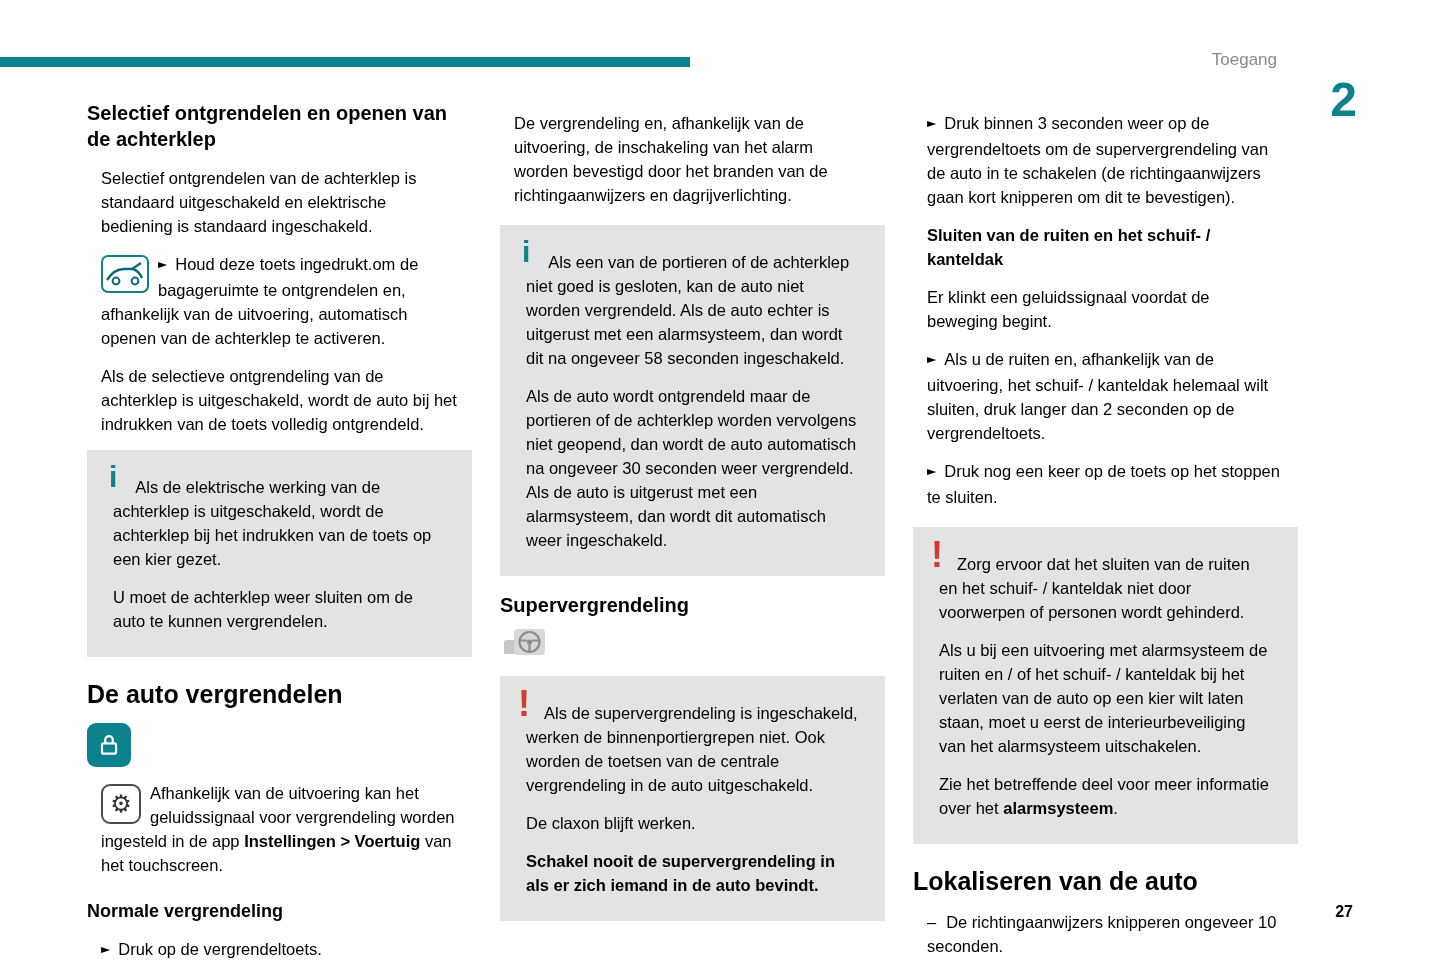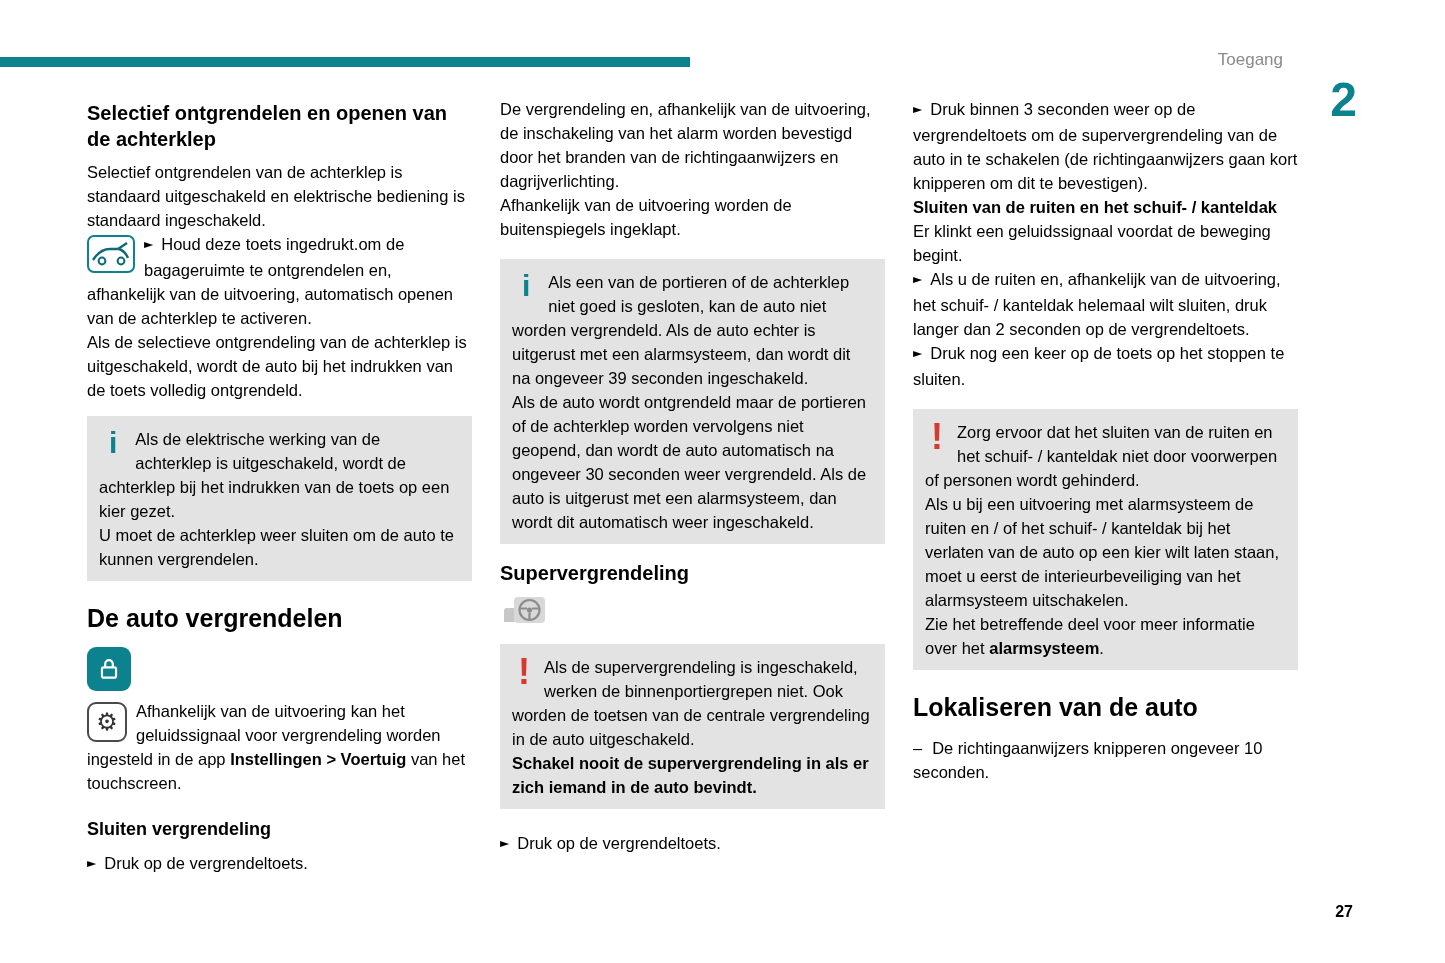--- a/index.html
+++ b/index.html
@@ -9,28 +9,28 @@
     --graytxt:#8a8a8a;
   }
   *{box-sizing:border-box;}
   html,body{margin:0;padding:0;}
   body{
     width:1445px;height:963px;position:relative;overflow:hidden;
     background:#ffffff;color:#000;
     font-family:"Liberation Sans","DejaVu Sans",sans-serif;
   }
   .topbar{position:absolute;left:0;top:57px;width:690px;height:10px;background:var(--accent);}
-  .section-label{position:absolute;top:50px;right:162px;font-size:17px;color:var(--graytxt);}
+  .section-label{position:absolute;top:50px;right:168px;font-size:17px;color:var(--graytxt);}
   .chapter-num{position:absolute;top:76px;right:88px;font-size:48px;line-height:1;font-weight:bold;color:var(--accent);}
   .pageno{position:absolute;top:903px;right:92px;font-size:16px;font-weight:bold;}
 
   .columns{position:absolute;left:87px;top:97px;width:1212px;display:flex;gap:28px;}
   .col{width:385px;flex:0 0 385px;}
 
-  p{margin:0;font-size:16.5px;line-height:24px;}
+  p{margin:14px;font-size:16.5px;line-height:24px;}
   .bold-line{font-weight:bold;}
   h2.sec{font-size:20px;line-height:26px;font-weight:bold;margin:3px 0 8px;}
   h1.big{font-size:25px;line-height:30px;font-weight:bold;margin:22px 0 14px;}
   h3.sub{font-size:18px;line-height:24px;font-weight:bold;margin:22px 0 10px;}
   .midhead{margin-top:26px;}
 
   .arrow{font-family:"DejaVu Sans",sans-serif;font-size:12px;margin-right:8px;position:relative;top:-2px;}
   .dash{margin-right:10px;}
 
   .note{background:var(--notebg);padding:11px 12px 10px;margin:14px 0 16px;overflow:hidden;}
@@ -92,51 +92,51 @@
         </svg>
       </div>
 
       <p>
         <span class="icon-float gear-box">
             <span>⚙</span>
           </span>
         <span>Afhankelijk van de uitvoering kan het geluidssignaal voor vergrendeling worden ingesteld in de app </span><b>Instellingen &gt; Voertuig</b><span> van het touchscreen.</span>
       </p>
 
-      <h3 class="sub">Sluiten vergrendeling</h3>
+      <h3 class="sub">Normale vergrendeling</h3>
       <p>
         <span class="arrow">►</span><span>Druk op de vergrendeltoets.</span>
       </p>
     </section>
 
     <section class="col">
       <p>De vergrendeling en, afhankelijk van de uitvoering, de inschakeling van het alarm worden bevestigd door het branden van de richtingaanwijzers en dagrijverlichting.</p>
-      <p>Afhankelijk van de uitvoering worden de buitenspiegels ingeklapt.</p>
 
       <div class="note" style="margin-top:18px;">
         <span class="note-i">i</span>
-        <p>Als een van de portieren of de achterklep niet goed is gesloten, kan de auto niet worden vergrendeld. Als de auto echter is uitgerust met een alarmsysteem, dan wordt dit na ongeveer 39 seconden ingeschakeld.</p>
+        <p>Als een van de portieren of de achterklep niet goed is gesloten, kan de auto niet worden vergrendeld. Als de auto echter is uitgerust met een alarmsysteem, dan wordt dit na ongeveer 58 seconden ingeschakeld.</p>
         <p>Als de auto wordt ontgrendeld maar de portieren of de achterklep worden vervolgens niet geopend, dan wordt de auto automatisch na ongeveer 30 seconden weer vergrendeld. Als de auto is uitgerust met een alarmsysteem, dan wordt dit automatisch weer ingeschakeld.</p>
       </div>
 
       <h2 class="sec midhead">Supervergrendeling</h2>
 
       <span class="superlock-icon">
         <svg width="48" height="32" viewBox="0 0 48 32" aria-hidden="true">
           <path d="M4 28 v-11 a3 3 0 0 1 3 -3 h8 v14 z" fill="#c7c7c7"></path>
           <rect x="14" y="3" width="31" height="26" rx="4" fill="#d8d8d8"></rect>
           <circle cx="29.5" cy="16" r="10" fill="none" stroke="#8c8c8c" stroke-width="2.2"></circle>
           <circle cx="29.5" cy="16" r="2.6" fill="#8c8c8c"></circle>
           <path d="M20 14.5 h7 M39 14.5 h-7 M29.5 18.5 v7" stroke="#8c8c8c" stroke-width="2.2" fill="none"></path>
         </svg>
       </span>
 
       <div class="note">
         <span class="note-warn">!</span>
         <p>Als de supervergrendeling is ingeschakeld, werken de binnenportiergrepen niet. Ook worden de toetsen van de centrale vergrendeling in de auto uitgeschakeld.</p>
+        <p>De claxon blijft werken.</p>
         <p class="bold-line">Schakel nooit de supervergrendeling in als er zich iemand in de auto bevindt.</p>
       </div>
 
       <div class="spacer-sm"></div>
       <p>
         <span class="arrow">►</span><span>Druk op de vergrendeltoets.</span>
       </p>
     </section>
 
     <section class="col">

